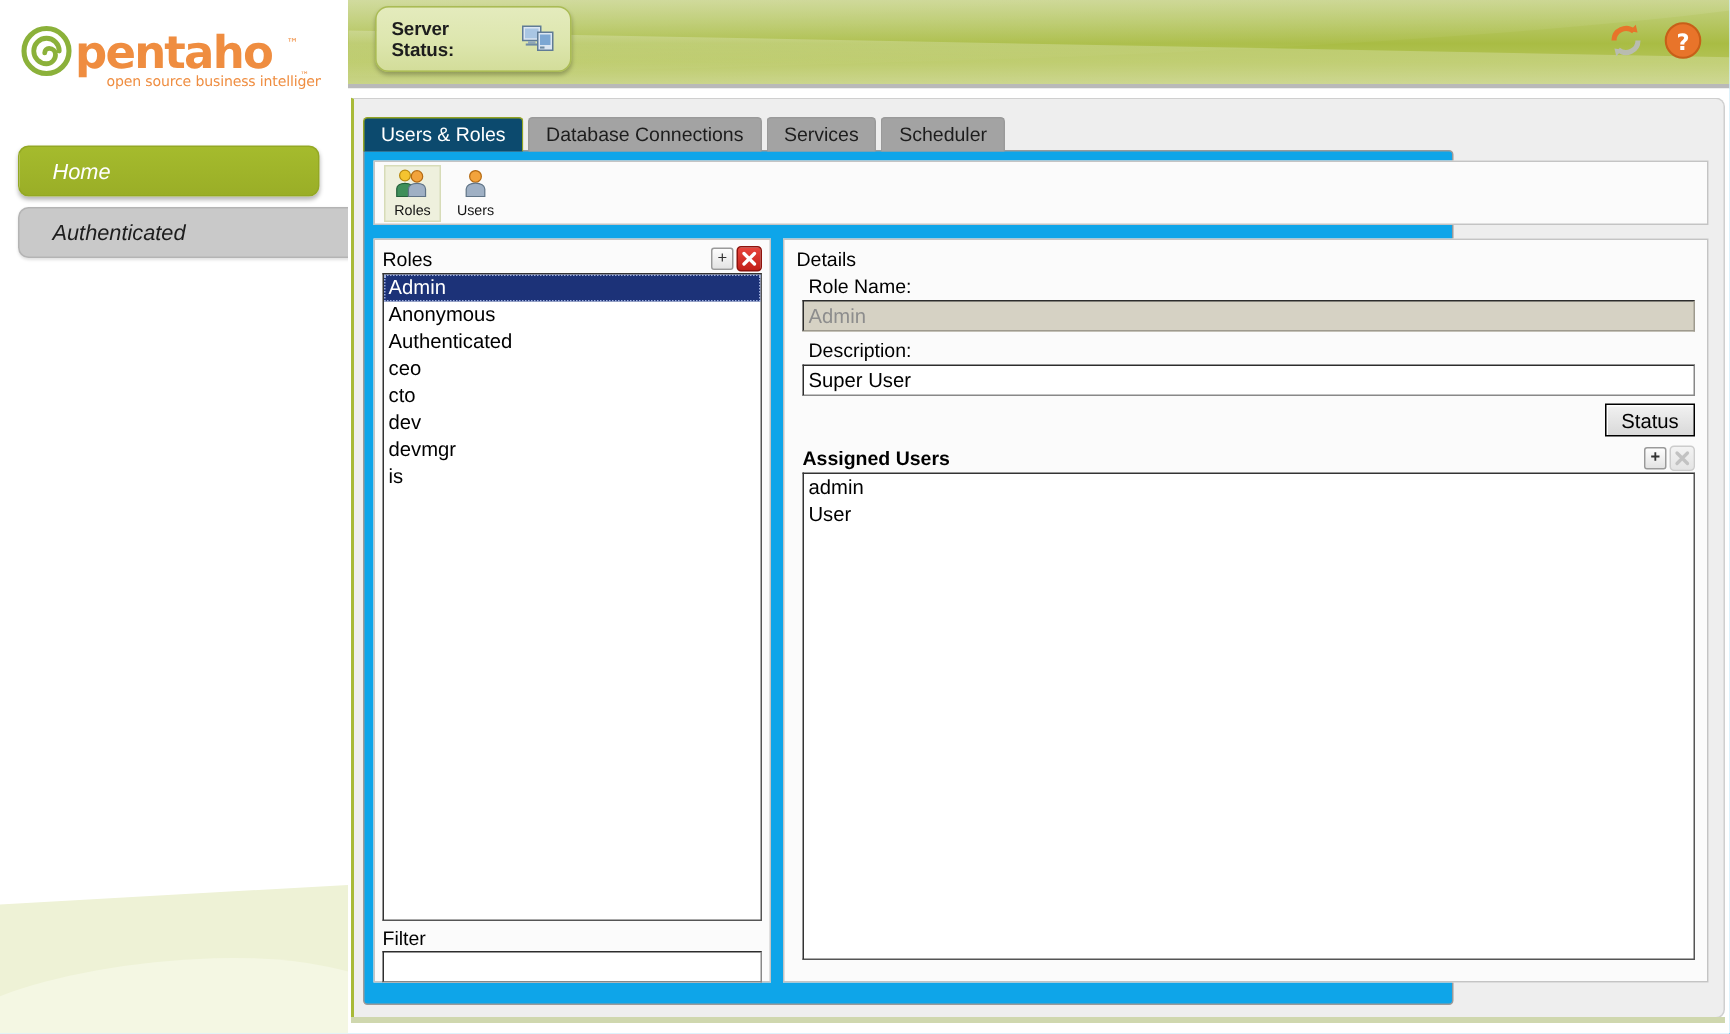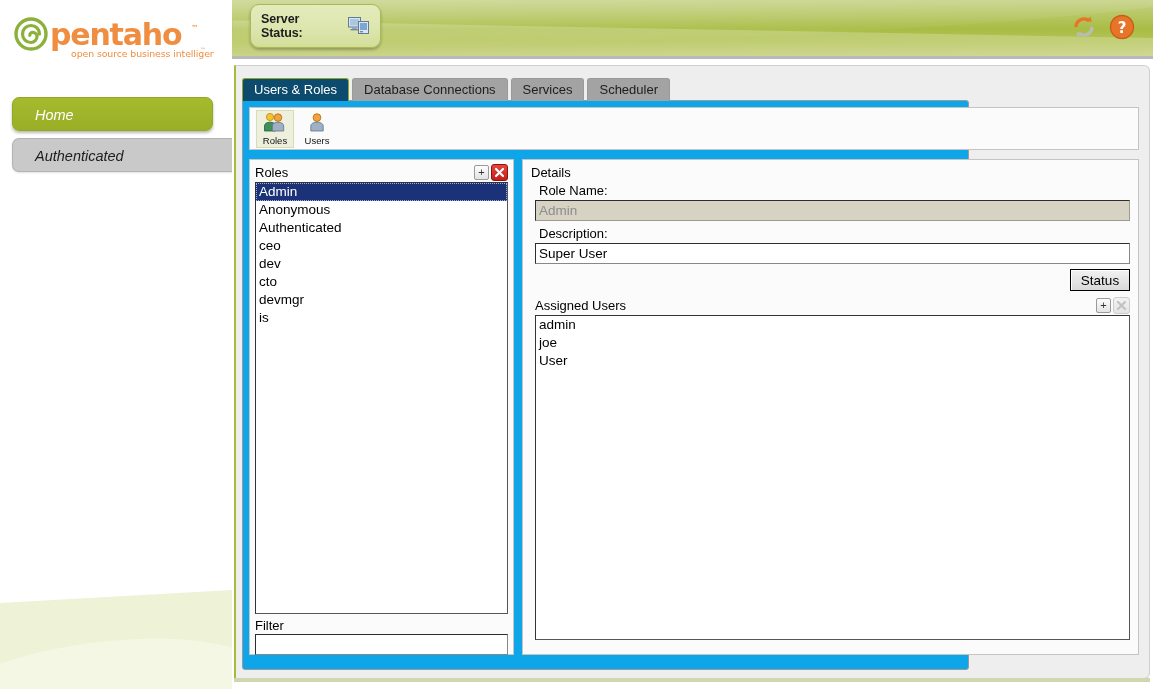--- a/index.html
+++ b/index.html
@@ -274,21 +274,21 @@
     min-width: 60px; height: 22px;
     background: linear-gradient(#f2f2f2, #d9d9d9);
     border: 1px solid #000000;
     font-family: "Liberation Sans", sans-serif;
     font-size: 13.5px;
     color: #000;
     cursor: pointer;
     padding: 0 9px;
     box-shadow: inset 1px 1px 0 #ffffff;
   }
-  #assigned-head { margin-top: 1px; padding-left: 4px; padding-right: 1px; }
+  #assigned-head { margin-top: 1px; padding-left: 4px; padding-right: 1px; font-weight: bold; }
   #assigned-list { height: 325px; margin-left: 4px; }
 </style>
 </head>
 <body>
 
 <div id="app">
 
   <div id="sidebar">
     <div class="swoosh swoosh1"></div>
     <div class="swoosh swoosh2"></div>
@@ -410,22 +410,22 @@
                   </svg>
                 </span>
               </span>
             </div>
 
             <div class="listbox" id="roles-list">
               <div class="list-row selected">Admin</div>
               <div class="list-row">Anonymous</div>
               <div class="list-row">Authenticated</div>
               <div class="list-row">ceo</div>
+              <div class="list-row">cto</div>
               <div class="list-row">dev</div>
-              <div class="list-row">cto</div>
               <div class="list-row">devmgr</div>
               <div class="list-row">is</div>
             </div>
 
             <div class="filter-wrap">
               <div class="filter-label">Filter</div>
               <input class="text-input" type="text" value="" style="">
             </div>
           </div>
 
@@ -453,21 +453,20 @@
                 <span class="del-btn disabled">
                   <svg width="11" height="11" viewBox="0 0 11 11" aria-hidden="true">
                     <path d="M2 2 L9 9 M9 2 L2 9" stroke="#c2c2c2" stroke-width="2.2" stroke-linecap="round"></path>
                   </svg>
                 </span>
               </span>
             </div>
 
             <div class="listbox" id="assigned-list">
               <div class="list-row">admin</div>
-              <div class="list-row">joe</div>
               <div class="list-row">User</div>
             </div>
           </div>
 
         </div>
       </div>
     </div>
     <div id="content-bottom-bar"></div>
   </div>
 

